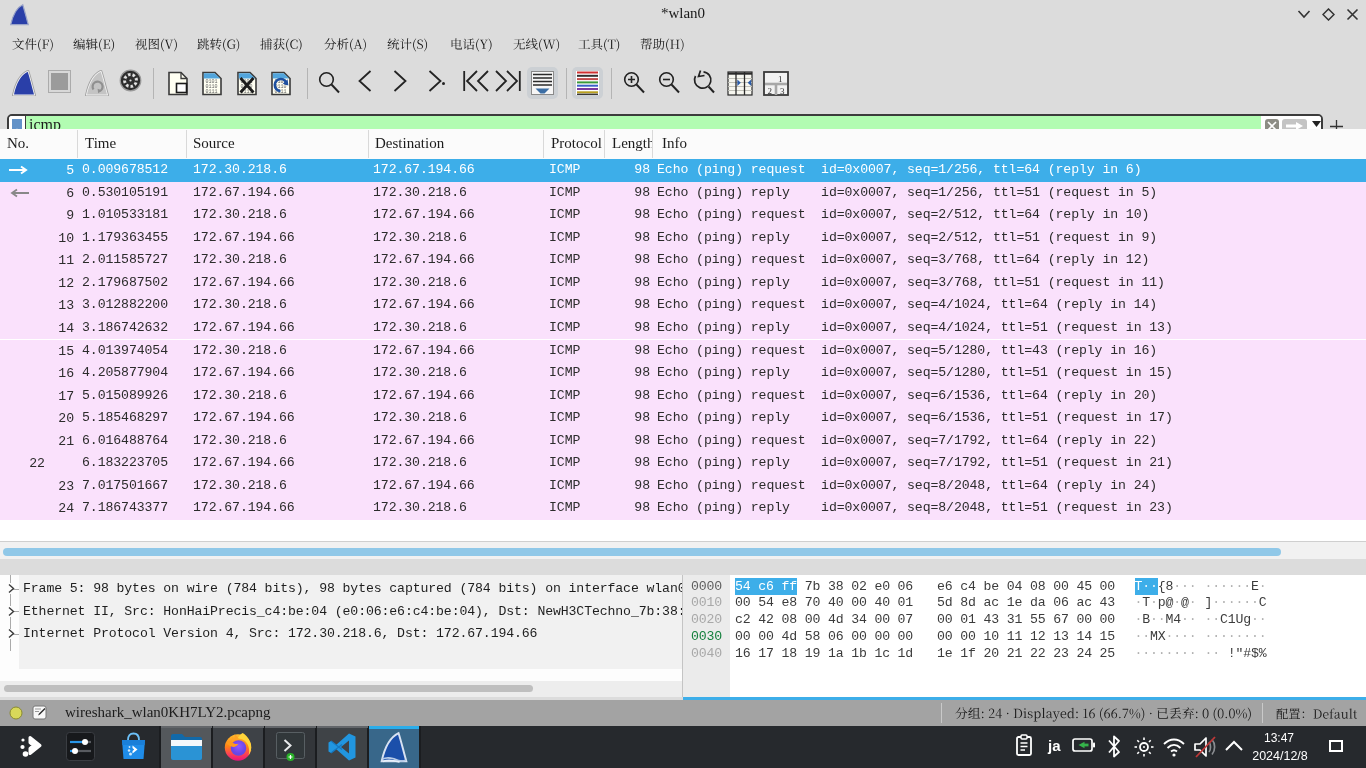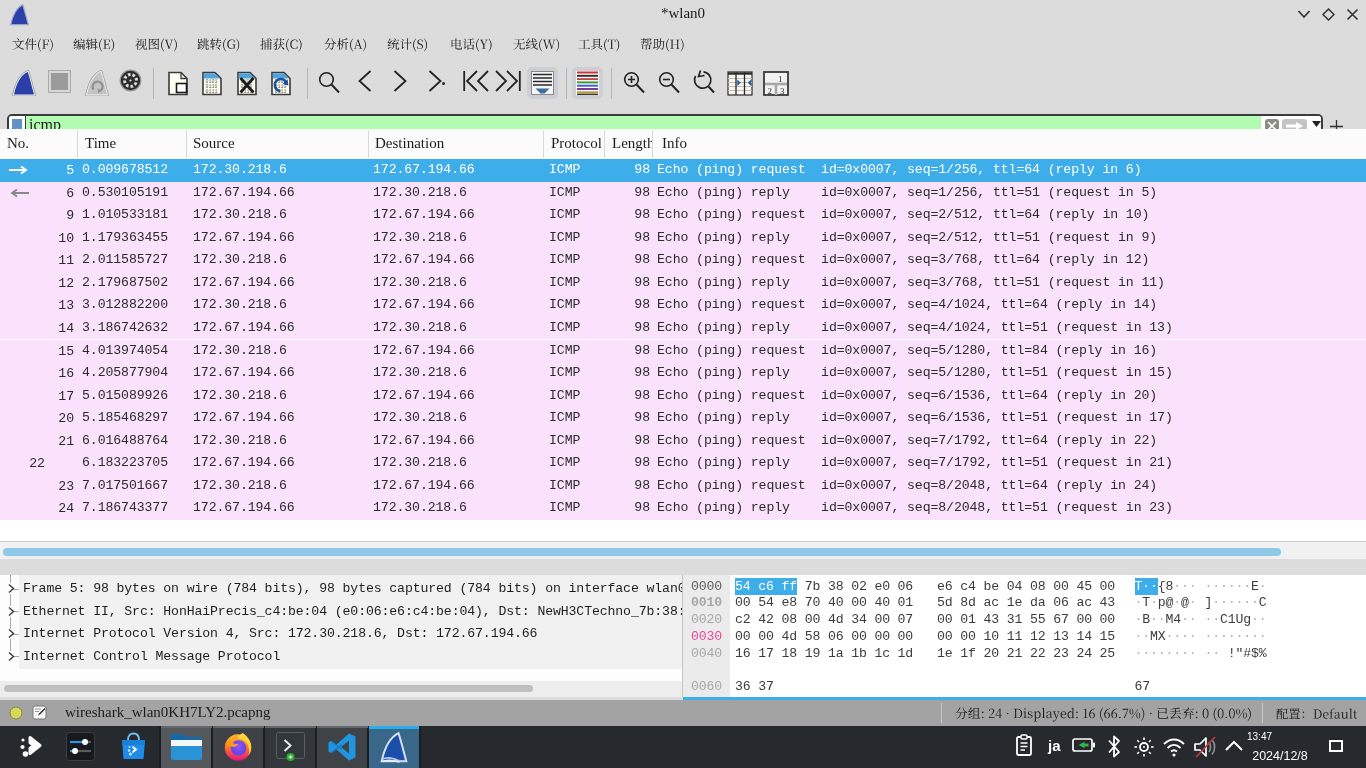--- a/index.html
+++ b/index.html
@@ -318,21 +318,21 @@
       <div class="abs" style="left:604px;top:3px;width:46px;text-align:right;">98</div>
       <div class="abs" style="left:657px;top:3px;white-space:pre;">Echo (ping) reply    id=0x0007, seq=4/1024, ttl=51 (request in 13)</div>
     </div>
 <div class="abs" style="left:0;top:180.5px;width:1366px;height:22.56px;background:#fae1fc;color:#2c2c2c;">
       <div class="abs" style="left:0;top:4px;width:74px;text-align:right;">15</div>
       <div class="abs" style="left:82px;top:3px;">4.013974054</div>
       <div class="abs" style="left:193px;top:3px;">172.30.218.6</div>
       <div class="abs" style="left:373px;top:3px;">172.67.194.66</div>
       <div class="abs" style="left:549px;top:3px;">ICMP</div>
       <div class="abs" style="left:604px;top:3px;width:46px;text-align:right;">98</div>
-      <div class="abs" style="left:657px;top:3px;white-space:pre;">Echo (ping) request  id=0x0007, seq=5/1280, ttl=84 (reply in 16)</div>
+      <div class="abs" style="left:657px;top:3px;white-space:pre;">Echo (ping) request  id=0x0007, seq=5/1280, ttl=43 (reply in 16)</div>
     </div>
 <div class="abs" style="left:0;top:203.0px;width:1366px;height:22.56px;background:#fae1fc;color:#2c2c2c;">
       <div class="abs" style="left:0;top:4px;width:74px;text-align:right;">16</div>
       <div class="abs" style="left:82px;top:3px;">4.205877904</div>
       <div class="abs" style="left:193px;top:3px;">172.67.194.66</div>
       <div class="abs" style="left:373px;top:3px;">172.30.218.6</div>
       <div class="abs" style="left:549px;top:3px;">ICMP</div>
       <div class="abs" style="left:604px;top:3px;width:46px;text-align:right;">98</div>
       <div class="abs" style="left:657px;top:3px;white-space:pre;">Echo (ping) reply    id=0x0007, seq=5/1280, ttl=51 (request in 15)</div>
     </div>
@@ -417,75 +417,61 @@
         </svg>
       <div class="abs" style="left:23px;top:3px;white-space:pre;">Ethernet II, Src: HonHaiPrecis_c4:be:04 (e0:06:e6:c4:be:04), Dst: NewH3CTechno_7b:38:02 (54:c6:</div>
     </div>
 <div class="abs" style="left:0;top:48.2px;width:682px;height:22.6px;">
       <div class="abs" style="left:13px;top:10.5px;width:6px;height:1px;background:#aaa;"></div>
       <svg class="abs" style="left:7px;top:5px" width="8" height="11" viewBox="0 0 8 11">
           <path d="M2 1.5 L6.5 5.5 L2 9.5" fill="none" stroke="#3a3a3a" stroke-width="1.4"></path>
         </svg>
       <div class="abs" style="left:23px;top:3px;white-space:pre;">Internet Protocol Version 4, Src: 172.30.218.6, Dst: 172.67.194.66</div>
     </div>
-<div class="abs" style="left:0;top:70.8px;width:682px;height:22.6px;">
-      <div class="abs" style="left:13px;top:10.5px;width:6px;height:1px;background:#aaa;"></div>
-      <svg class="abs" style="left:7px;top:5px" width="8" height="11" viewBox="0 0 8 11">
-          <path d="M2 1.5 L6.5 5.5 L2 9.5" fill="none" stroke="#3a3a3a" stroke-width="1.4"></path>
-        </svg>
-      <div class="abs" style="left:23px;top:3px;white-space:pre;">Internet Control Message Protocol</div>
-    </div>
   <div class="abs" style="left:0;top:106px;width:682px;height:16px;background:#ededed;">
     <div class="abs" style="left:4px;top:4px;width:529px;height:7px;background:#bfbfbf;border-radius:3.5px;"></div>
   </div>
 </div>
 
 <div class="abs mono" style="left:683px;top:575px;width:683px;height:125px;background:#fff;font-size:13.2px;letter-spacing:-0.17px;color:#3c3c3c;border-bottom:3px solid #3daee9;box-sizing:border-box;">
   <div class="abs" style="left:0;top:0;width:47px;height:122px;background:#ebebeb;"></div>
 <div class="abs" style="left:0;top:2.50px;width:683px;height:16.75px;">
       <div class="abs" style="left:8px;top:1px;color:#5f5f5f;">0000</div>
       <div class="abs" style="left:52px;top:1px;white-space:pre;"><span style="background:#3daee9;color:#fff;padding:1px 0;">54 c6 ff</span> 7b 38 02 e0 06</div>
       <div class="abs" style="left:254px;top:1px;white-space:pre;">e6 c4 be 04 08 00 45 00</div>
       <div class="abs" style="left:451.5px;top:1px;white-space:pre;"><span style="background:#3daee9;color:#fff;padding:1px 0;">T<span style="color:#e8f4fc">··</span></span>{8<span style="color:#b2b2b2">·</span><span style="color:#b2b2b2">·</span><span style="color:#b2b2b2">·</span></div>
       <div class="abs" style="left:521.5px;top:1px;white-space:pre;"><span style="color:#b2b2b2">·</span><span style="color:#b2b2b2">·</span><span style="color:#b2b2b2">·</span><span style="color:#b2b2b2">·</span><span style="color:#b2b2b2">·</span><span style="color:#b2b2b2">·</span>E<span style="color:#b2b2b2">·</span></div>
     </div>
 <div class="abs" style="left:0;top:19.25px;width:683px;height:16.75px;">
-      <div class="abs" style="left:8px;top:1px;color:#a8a8a8;font-weight:bold;">0010</div>
+      <div class="abs" style="left:8px;top:1px;color:#a8a8a8;">0010</div>
       <div class="abs" style="left:52px;top:1px;white-space:pre;">00 54 e8 70 40 00 40 01</div>
       <div class="abs" style="left:254px;top:1px;white-space:pre;">5d 8d ac 1e da 06 ac 43</div>
       <div class="abs" style="left:451.5px;top:1px;white-space:pre;"><span style="color:#b2b2b2">·</span>T<span style="color:#b2b2b2">·</span>p@<span style="color:#b2b2b2">·</span>@<span style="color:#b2b2b2">·</span></div>
       <div class="abs" style="left:521.5px;top:1px;white-space:pre;">]<span style="color:#b2b2b2">·</span><span style="color:#b2b2b2">·</span><span style="color:#b2b2b2">·</span><span style="color:#b2b2b2">·</span><span style="color:#b2b2b2">·</span><span style="color:#b2b2b2">·</span>C</div>
     </div>
 <div class="abs" style="left:0;top:36.00px;width:683px;height:16.75px;">
       <div class="abs" style="left:8px;top:1px;color:#a8a8a8;">0020</div>
       <div class="abs" style="left:52px;top:1px;white-space:pre;">c2 42 08 00 4d 34 00 07</div>
       <div class="abs" style="left:254px;top:1px;white-space:pre;">00 01 43 31 55 67 00 00</div>
       <div class="abs" style="left:451.5px;top:1px;white-space:pre;"><span style="color:#b2b2b2">·</span>B<span style="color:#b2b2b2">·</span><span style="color:#b2b2b2">·</span>M4<span style="color:#b2b2b2">·</span><span style="color:#b2b2b2">·</span></div>
       <div class="abs" style="left:521.5px;top:1px;white-space:pre;"><span style="color:#b2b2b2">·</span><span style="color:#b2b2b2">·</span>C1Ug<span style="color:#b2b2b2">·</span><span style="color:#b2b2b2">·</span></div>
     </div>
 <div class="abs" style="left:0;top:52.75px;width:683px;height:16.75px;">
-      <div class="abs" style="left:8px;top:1px;color:#ec4899;">0030</div>
+      <div class="abs" style="left:8px;top:1px;color:#15803d;">0030</div>
       <div class="abs" style="left:52px;top:1px;white-space:pre;">00 00 4d 58 06 00 00 00</div>
       <div class="abs" style="left:254px;top:1px;white-space:pre;">00 00 10 11 12 13 14 15</div>
       <div class="abs" style="left:451.5px;top:1px;white-space:pre;"><span style="color:#b2b2b2">·</span><span style="color:#b2b2b2">·</span>MX<span style="color:#b2b2b2">·</span><span style="color:#b2b2b2">·</span><span style="color:#b2b2b2">·</span><span style="color:#b2b2b2">·</span></div>
       <div class="abs" style="left:521.5px;top:1px;white-space:pre;"><span style="color:#b2b2b2">·</span><span style="color:#b2b2b2">·</span><span style="color:#b2b2b2">·</span><span style="color:#b2b2b2">·</span><span style="color:#b2b2b2">·</span><span style="color:#b2b2b2">·</span><span style="color:#b2b2b2">·</span><span style="color:#b2b2b2">·</span></div>
     </div>
 <div class="abs" style="left:0;top:69.50px;width:683px;height:16.75px;">
       <div class="abs" style="left:8px;top:1px;color:#a8a8a8;">0040</div>
       <div class="abs" style="left:52px;top:1px;white-space:pre;">16 17 18 19 1a 1b 1c 1d</div>
       <div class="abs" style="left:254px;top:1px;white-space:pre;">1e 1f 20 21 22 23 24 25</div>
       <div class="abs" style="left:451.5px;top:1px;white-space:pre;"><span style="color:#b2b2b2">·</span><span style="color:#b2b2b2">·</span><span style="color:#b2b2b2">·</span><span style="color:#b2b2b2">·</span><span style="color:#b2b2b2">·</span><span style="color:#b2b2b2">·</span><span style="color:#b2b2b2">·</span><span style="color:#b2b2b2">·</span></div>
       <div class="abs" style="left:521.5px;top:1px;white-space:pre;"><span style="color:#b2b2b2">·</span><span style="color:#b2b2b2">·</span> !"#$%</div>
-    </div>
-<div class="abs" style="left:0;top:103.00px;width:683px;height:16.75px;">
-      <div class="abs" style="left:8px;top:1px;color:#a8a8a8;">0060</div>
-      <div class="abs" style="left:52px;top:1px;white-space:pre;">36 37</div>
-      <div class="abs" style="left:254px;top:1px;white-space:pre;"></div>
-      <div class="abs" style="left:451.5px;top:1px;white-space:pre;">67</div>
-      <div class="abs" style="left:521.5px;top:1px;white-space:pre;"></div>
     </div>
 </div>
 
 <div class="abs" style="left:0;top:700px;width:1366px;height:26px;background:#a3a3a3;text-decoration:underline;">
   <svg class="abs" style="left:9px;top:6px" width="14" height="14" viewBox="0 0 14 14">
         <circle cx="7" cy="7" r="6" fill="#d8d85a" stroke="#8a8a30" stroke-width="1"></circle>
       </svg>
   <svg class="abs" style="left:32px;top:5px" width="15" height="15" viewBox="0 0 15 15">
     <rect x="1" y="1" width="13" height="13" rx="2" fill="#f8f8f8" stroke="#777" stroke-width="1"></rect>
     <path d="M3 4 H9 M3 6.5 H7" stroke="#999" stroke-width="1"></path>
@@ -625,17 +611,17 @@
       </svg>
 <svg class="abs" style="left:1192px;top:8px" width="26" height="26" viewBox="0 0 26 26">
 <path d="M3 10 H8 L14 4 V22 L8 16 H3 Z" fill="none" stroke="#fff" stroke-width="1.7" stroke-linejoin="round"></path>
 <path d="M17 8 C 19 10.5 19 15.5 17 18" fill="none" stroke="#8a8d91" stroke-width="1.7"></path>
 <path d="M20 5.5 C 23.5 9.5 23.5 16.5 20 20.5" fill="none" stroke="#8a8d91" stroke-width="1.7"></path>
 <path d="M4 23 L23 3" stroke="#c03838" stroke-width="1.8"></path>
       </svg>
 <svg class="abs" style="left:1224px;top:14px" width="20" height="12" viewBox="0 0 20 12">
         <path d="M2 10 L10 2 L18 10" fill="none" stroke="#fff" stroke-width="2"></path>
       </svg>
-<div class="abs sans" style="left:1247px;top:5px;width:64px;text-align:left;color:#fff;font-size:10px;">13:47</div>
+<div class="abs sans" style="left:1247px;top:5px;width:64px;text-align:center;color:#fff;font-size:12px;">13:47</div>
 <div class="abs sans" style="left:1240px;top:23px;width:80px;text-align:center;color:#fff;font-size:12.5px;">2024/12/8</div>
 <div class="abs" style="left:1329px;top:14px;width:10px;height:8px;border:2px solid #fff;"></div>
 </div>
 
 </div>
 </body></html>

